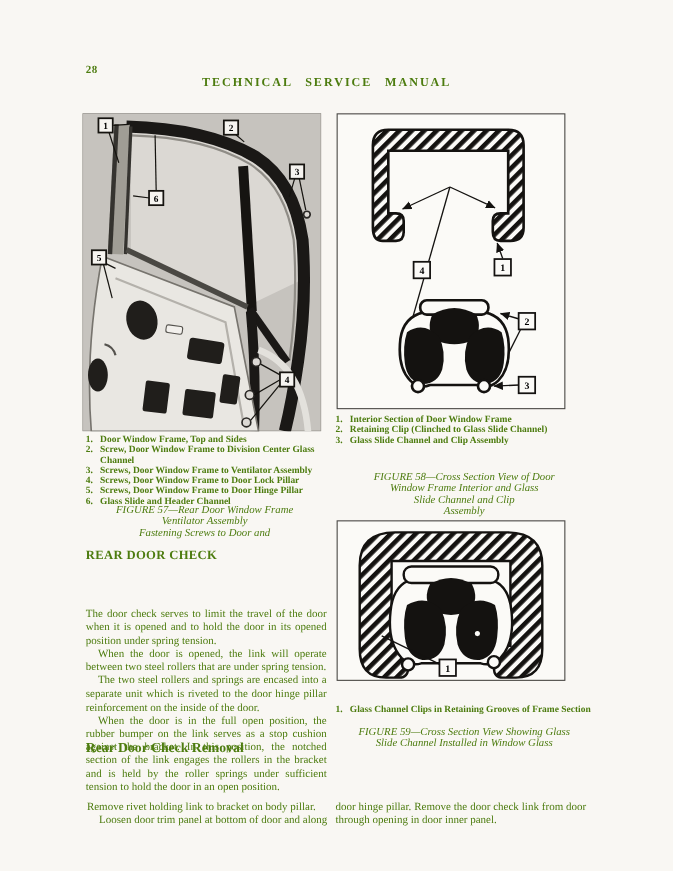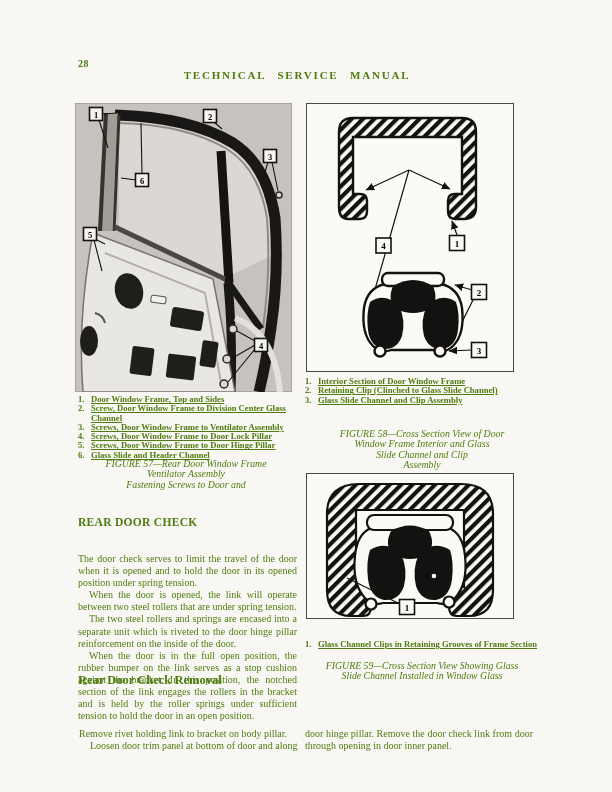--- a/index.html
+++ b/index.html
@@ -9,28 +9,28 @@
   .htitle{position:absolute;left:0;top:69px;width:594px;text-align:center;
           font-size:11px;font-weight:bold;letter-spacing:1.8px;word-spacing:7px;}
   .photo-wrap{position:absolute;left:75px;top:103px;width:217px;height:289px;}
   .figbox{position:absolute;background:#fbfaf7;border:1px solid #4a4844;}
   .fig58{left:306px;top:103px;width:206px;height:267px;}
   .fig59{left:306px;top:473px;width:206px;height:144px;}
   .legend{position:absolute;font-size:8.6px;font-weight:bold;line-height:9.3px;}
   .lg57{left:78px;top:395px;width:225px;}
   .lg58{left:305px;top:377px;width:236px;}
   .lg59{left:305px;top:640px;width:236px;}
-  .legend-item{padding-left:13px;text-indent:-13px;text-decoration:underline;}
+  .legend-item{padding-left:13px;text-indent:-13px;}
   .legend-item .n{display:inline-block;width:13px;text-indent:0;}
   .figcap{position:absolute;text-align:center;font-size:9.8px;font-weight:normal;
           font-style:italic;line-height:10.3px;}
   .cap57{left:75px;top:459px;width:222px;}
   .cap58{left:305px;top:429px;width:234px;}
   .cap59{left:305px;top:661px;width:234px;}
-  .h1{position:absolute;left:78px;top:516px;font-size:11.5px;font-weight:bold;letter-spacing:.3px;}
+  .h1{position:absolute;left:78px;top:499px;font-size:11.5px;font-weight:bold;letter-spacing:.3px;}
   .h2{position:absolute;left:78px;top:673px;font-size:12.5px;font-weight:bold;}
   .bodycol{position:absolute;width:219px;margin-top:40px;}
   .b1{left:78px;top:513px;}
   .b2{left:79px;top:688px;}
   .b3{left:305px;top:688px;width:228px;}
   .bodycol p{margin:0;font-size:10px;line-height:12.1px;text-align:justify;}
   .bodycol p.ind{text-indent:11px;}
   svg text.co{font-family:"Liberation Serif",serif;font-weight:bold;}
 </style>
 </head>

